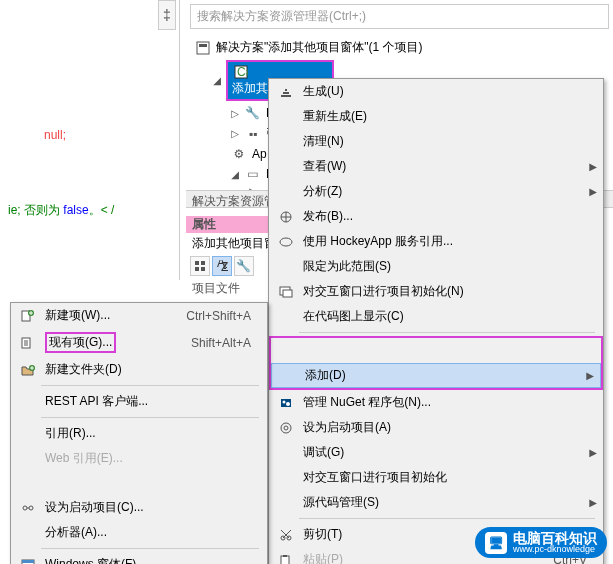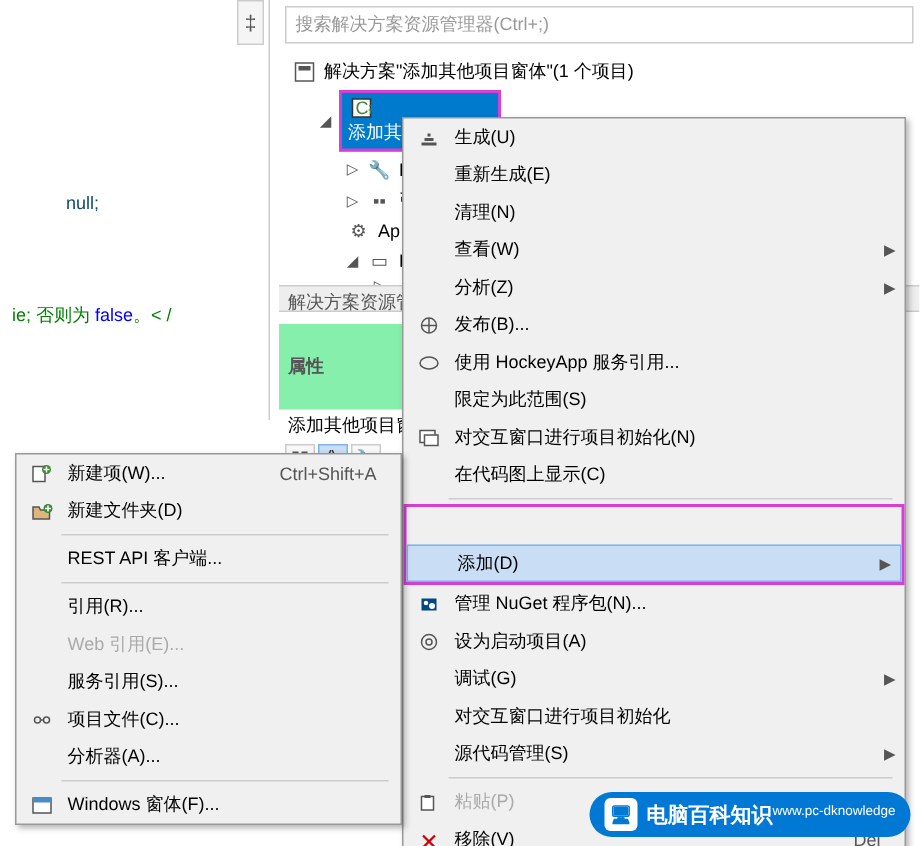--- a/index.html
+++ b/index.html
@@ -1,61 +1,61 @@
 <!DOCTYPE html>
 <html><head>
 <meta charset="utf-8">
 <style>
 * { margin: 0; padding: 0; box-sizing: border-box; font-family: "Microsoft YaHei", "Segoe UI", sans-serif; font-size: 12px; }
 body { background: #fff; width: 613px; height: 564px; overflow: hidden; position: relative; }
 
 .code-area { position: absolute; left: 0; top: 0; width: 180px; height: 280px; background: #fff; border-right: 1px solid #ccc; padding: 8px; }
 .code-line { color: #333; margin: 4px 0; white-space: nowrap; }
-.code-null { color: #0c4a6e; padding-left: 36px; }
+.code-null { color: #ef4444; padding-left: 36px; }
 .code-false { color: #0000ff; }
 .code-comment { color: #008000; }
 .code-gutter { position: absolute; left: 158px; top: 0; width: 18px; height: 30px; border: 1px solid #ccc; background: #f5f5f5; display: flex; align-items: center; justify-content: center; }
 .code-gutter span { font-size: 14px; color: #555; }
 
 .explorer { position: absolute; left: 186px; top: 0; width: 427px; height: 280px; background: #fff; }
 .search-box { border: 1px solid #ccc; background: #fff; padding: 3px 6px; color: #999; margin: 4px; }
 .tree { padding: 4px 8px; }
 .tree-row { display: flex; align-items: center; padding: 2px 0; gap: 4px; }
 .tree-indent { width: 14px; display: inline-block; }
 .tree-expand { width: 10px; height: 10px; display: inline-flex; align-items: center; justify-content: center; font-size: 10px; color: #555; }
 .selected-row { background: #007acc; color: #fff; padding: 2px 4px; border: 2px solid #d63fd6; }
 .highlight-box { border: 2px solid #d63fd6; padding: 0 2px; }
 
 .sep-bar { position: absolute; left: 186px; top: 190px; right: 0; height: 18px; background: #eee; border-top: 1px solid #ccc; border-bottom: 1px solid #ccc; padding: 2px 6px; color: #555; }
 
 .props { position: absolute; left: 186px; top: 216px; width: 120px; }
-.props-title { background: #86efac; padding: 20px 6px; color: #555; font-weight: bold; }
+.props-title { background: #f9a8d4; padding: 0 6px; color: #555; font-weight: bold; }
 .props-sub { padding: 2px 6px; }
 .props-icons { display: flex; gap: 2px; padding: 2px 4px; }
 .props-iconbtn { width: 20px; height: 20px; border: 1px solid #ccc; display: flex; align-items: center; justify-content: center; background: #f8f8f8; }
 .props-iconbtn.sel { background: #c9def5; border-color: #7eb4ea; }
-.props-row { padding: 2px 6px; color: #555; text-align: center; }
+.props-row { padding: 2px 6px; color: #555; }
 
 .ctx-menu { position: absolute; background: #f0f0f0; border: 1px solid #999; box-shadow: 2px 2px 4px rgba(0,0,0,0.3); }
 .ctx-left { left: 10px; top: 302px; width: 258px; }
 .ctx-right { left: 268px; top: 78px; width: 336px; }
 .menu-item { display: flex; align-items: center; padding: 4px 8px; gap: 8px; position: relative; }
 .menu-item.highlighted { background: #c9def5; border: 1px solid #7eb4ea; padding: 3px 7px; margin-top: 25px; }
 .menu-icon { width: 18px; height: 16px; display: flex; align-items: center; justify-content: center; color: #555; }
 .menu-label { flex: 1; color: #000; }
 .menu-shortcut { color: #555; margin-left: auto; padding-right: 8px; }
 .menu-arrow { position: absolute; right: 6px; color: #555; font-size: 10px; }
 .menu-sep { height: 1px; background: #ccc; margin: 3px 8px 3px 30px; }
 .disabled { color: #aaa; }
 .disabled .menu-label { color: #aaa; }
 .hl-outline { border: 2px solid #d63fd6; }
 
 .watermark { position: absolute; right: 6px; bottom: 6px; display: flex; align-items: center; gap: 6px; background: #0078d4; border-radius: 16px; padding: 4px 10px; color: #fff; font-size: 13px; }
 .watermark .wm-icon { width: 22px; height: 22px; background: #fff; border-radius: 4px; display: flex; align-items: center; justify-content: center; color: #0078d4; font-weight: bold; }
-.watermark .wm-text { display: flex; flex-direction: row; line-height: 1; }
+.watermark .wm-text { display: flex; flex-direction: column; line-height: 1; }
 .watermark .wm-cn { font-size: 14px; font-weight: bold; }
 .watermark .wm-en { font-size: 9px; }
 
 svg { display: block; }
 </style>
 </head>
 <body>
 
 <div class="code-area">
   <div class="code-gutter">
@@ -250,20 +250,31 @@
     <div class="menu-item">
       <span class="menu-icon"></span>
       <span class="menu-label">对交互窗口进行项目初始化</span>
     </div>
     <div class="menu-item">
       <span class="menu-icon"></span>
       <span class="menu-label">源代码管理(S)</span>
       <span class="menu-arrow">▶</span>
     </div>
     <div class="menu-sep"></div>
+    <div class="menu-item">
+      <span class="menu-icon">
+        <svg width="16" height="14">
+          <circle cx="5" cy="10" r="2" fill="none" stroke="#555"></circle>
+          <circle cx="11" cy="10" r="2" fill="none" stroke="#555"></circle>
+          <path d="M3 2l8 8M13 2l-8 8" stroke="#555"></path>
+        </svg>
+      </span>
+      <span class="menu-label">剪切(T)</span>
+      <span class="menu-shortcut">Ctrl+X</span>
+    </div>
     <div class="menu-item disabled">
       <span class="menu-icon">
         <svg width="16" height="14">
           <rect x="3" y="3" width="8" height="9" fill="#fff" stroke="#555"></rect>
           <rect x="5" y="2" width="4" height="2" fill="#555"></rect>
         </svg>
       </span>
       <span class="menu-label">粘贴(P)</span>
       <span class="menu-shortcut">Ctrl+V</span>
     </div>
@@ -285,20 +296,30 @@
           <circle cx="11" cy="4" r="3" fill="#388a34"></circle>
           <path d="M11 2v4M9 4h4" stroke="#fff"></path>
         </svg>
       </span>
       <span class="menu-label">新建项(W)...</span>
       <span class="menu-shortcut">Ctrl+Shift+A</span>
     </div>
     <div class="menu-item">
       <span class="menu-icon">
         <svg width="16" height="14">
+          <rect x="2" y="2" width="8" height="10" fill="#fff" stroke="#555"></rect>
+          <path d="M4 5h4M4 7h4M4 9h4" stroke="#555"></path>
+        </svg>
+      </span>
+      <span class="highlight-box"><span class="menu-label">现有项(G)...</span></span>
+      <span class="menu-shortcut">Shift+Alt+A</span>
+    </div>
+    <div class="menu-item">
+      <span class="menu-icon">
+        <svg width="16" height="14">
           <path d="M2 4h4l1 2h6v6H2z" fill="#dcb67a" stroke="#555"></path>
           <circle cx="12" cy="5" r="3" fill="#388a34"></circle>
           <path d="M12 3v4M10 5h4" stroke="#fff"></path>
         </svg>
       </span>
       <span class="menu-label">新建文件夹(D)</span>
     </div>
     <div class="menu-sep"></div>
     <div class="menu-item">
       <span class="menu-icon"></span>
@@ -308,31 +329,30 @@
     <div class="menu-item">
       <span class="menu-icon"></span>
       <span class="menu-label">引用(R)...</span>
     </div>
     <div class="menu-item disabled">
       <span class="menu-icon"></span>
       <span class="menu-label">Web 引用(E)...</span>
     </div>
     <div class="menu-item">
       <span class="menu-icon"></span>
-      <span class="menu-label">服务引用(S)...</span>
     </div>
     <div class="menu-item">
       <span class="menu-icon">
         <svg width="16" height="14">
           <circle cx="5" cy="7" r="2" fill="none" stroke="#555"></circle>
           <circle cx="11" cy="7" r="2" fill="none" stroke="#555"></circle>
           <path d="M7 7h2" stroke="#555"></path>
         </svg>
       </span>
-      <span class="menu-label">项目文件(C)...</span>
+      <span class="menu-label">设为启动项目(C)...</span>
     </div>
     <div class="menu-item">
       <span class="menu-icon"></span>
       <span class="menu-label">分析器(A)...</span>
     </div>
     <div class="menu-sep"></div>
     <div class="menu-item">
       <span class="menu-icon">
         <svg width="16" height="14">
           <rect x="2" y="2" width="12" height="10" fill="#fff" stroke="#555"></rect>

